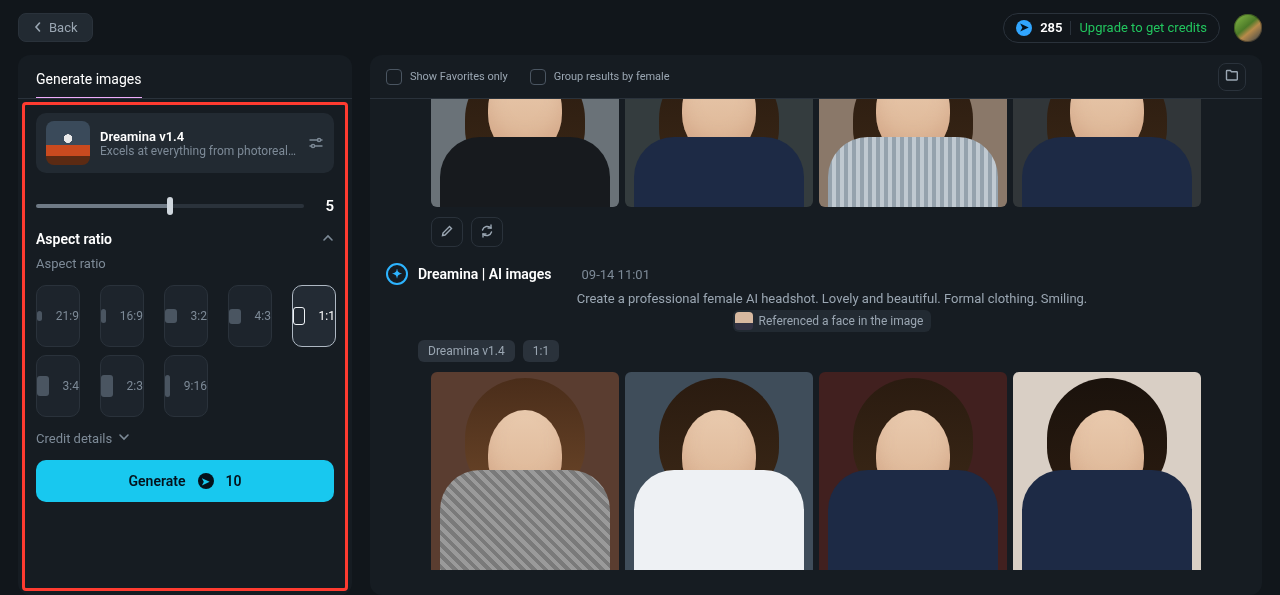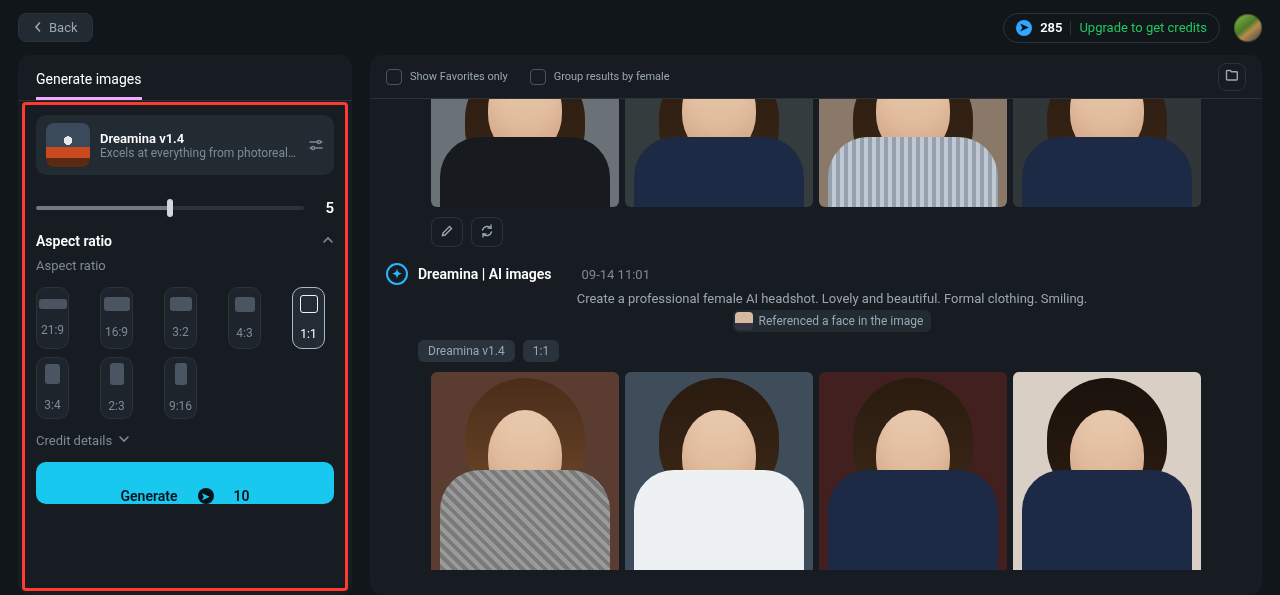--- a/index.html
+++ b/index.html
@@ -54,21 +54,21 @@
   
   .left{
     width:334px;flex-shrink:0;background:var(--panel);border-radius:12px;
     display:flex;flex-direction:column;position:relative;
   }
   .left-tab{
     padding:14px 18px 0 18px;
   }
   .tab-label{
     display:inline-block;font-size:14px;color:#fff;padding-bottom:10px;
-    border-bottom:4px solid #f0abfc;
+    border-bottom:2px solid #f0abfc;
   }
   .left-divider{height:1px;background:var(--border);margin-top:-1px;}
   .highlight-box{
     position:absolute;left:4px;right:4px;top:47px;bottom:4px;
     border:3px solid var(--highlight);border-radius:4px;pointer-events:none;
   }
   .left-body{
     padding:14px 18px 14px 18px;display:flex;flex-direction:column;gap:14px;
     overflow:hidden;
   }
@@ -103,34 +103,34 @@
     width:6px;height:18px;border-radius:3px;background:#cfd6dd;
   }
   .slider-value{font-size:15px;color:#fff;font-weight:600;width:16px;text-align:right;}
 
   .section-header{display:flex;align-items:center;justify-content:space-between;}
   .section-title{font-size:14px;color:#fff;font-weight:600;}
   .chevron{color:var(--muted);}
 
   .ratio-grid{display:grid;grid-template-columns:repeat(5,56px);gap:8px;}
   .ratio-btn{
-    width:33px;height:62px;background:#1d242c;border:1px solid var(--border);
-    border-radius:10px;display:flex;flex-direction:column;align-items:center;
+    width:44px;height:62px;background:#1d242c;border:1px solid var(--border);
+    border-radius:10px;display:flex;align-items:center;
     justify-content:center;gap:14px;cursor:pointer;font-size:12px;color:var(--muted);
   }
   .ratio-btn.selected{border-color:#aeb8c3;background:#232b34;color:#fff;}
   .ratio-shape{background:#4a5561;border-radius:3px;}
   .ratio-btn.selected .ratio-shape{background:transparent;border:1.5px solid #eef2f6;}
 
   .credit-details{display:flex;align-items:center;gap:6px;color:var(--muted);font-size:13px;cursor:pointer;}
 
   .generate-btn{
     margin-top:auto;height:42px;border-radius:10px;background:var(--accent);
-    color:#04121c;font-size:14px;font-weight:600;display:flex;align-items:flex-end;
-    justify-content:center;gap:20px;cursor:pointer;
+    color:#04121c;font-size:14px;font-weight:600;display:flex;align-items:center;
+    justify-content:center;gap:12px;cursor:pointer;
   }
   .gen-credit-icon{
     width:16px;height:16px;border-radius:50%;background:#04121c;color:var(--accent);
     display:inline-flex;align-items:center;justify-content:center;font-size:10px;font-weight:900;
   }
 
   
   .right{
     flex:1;background:var(--panel);border-radius:12px;display:flex;flex-direction:column;
     overflow:hidden;

